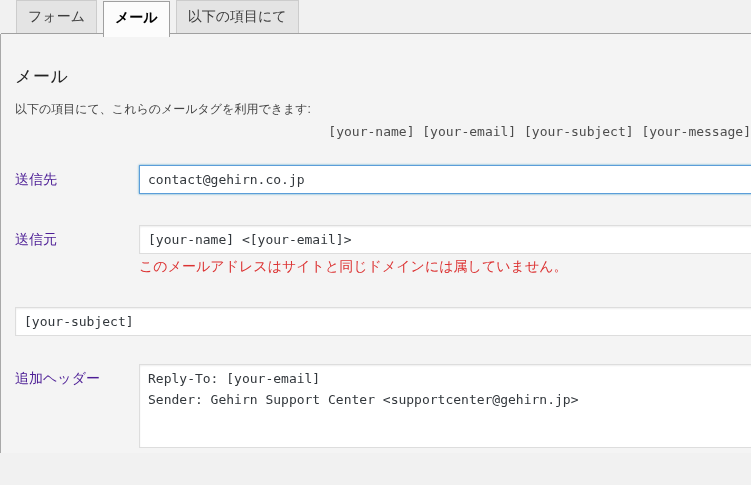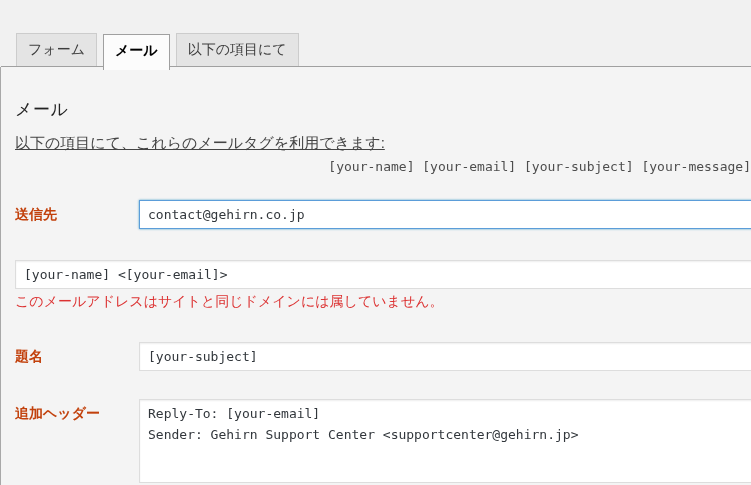--- a/index.html
+++ b/index.html
@@ -2,21 +2,21 @@
 <html><head>
 <meta charset="utf-8">
 <style>
   * { margin: 0; padding: 0; box-sizing: border-box; }
   html, body {
     width: 751px; height: 485px; overflow: hidden;
     background: #f1f1f1;
     font-family: "Liberation Sans", "DejaVu Sans", sans-serif;
     -webkit-font-smoothing: antialiased;
   }
-  .editor { margin-top: 33px; }
+  .editor { }
   ul.tabs {
     list-style: none;
     display: flex;
     align-items: flex-end;
     margin-left: 1px;
     padding-left: 15px;
     border-bottom: 1px solid #a0a0a0;
   }
   li.tab {
     display: block;
@@ -46,41 +46,40 @@
   }
   .panel h2 {
     margin-top: 22px;
     font-size: 17px;
     font-weight: 400;
     color: #222;
     letter-spacing: 0.5px;
   }
   .desc {
     margin-top: 13px;
-    font-size: 15px;
+    font-size: 12px;
     color: #444;
-    text-decoration: underline;
   }
   .tags {
     margin: 6px 0 0 5px;
     font-family: "DejaVu Sans Mono", "Liberation Mono", monospace;
     font-size: 13px;
     color: #4d4d4d;
     text-align: right;
   }
   .rows { margin: 26px -2px 0 0; }
   .row { display: flex; align-items: flex-start; }
   .row.mb-31 { margin-bottom: 31px; }
   .row.mb-28 { margin-bottom: 28px; }
   .row-label {
     flex: 0 0 124px;
     padding-top: 6px;
     font-size: 14px;
-    font-weight: bold;
-    color: #c2410c;
+    font-weight: normal;
+    color: #4c1d95;
   }
   .row-field { flex: 1; min-width: 0; }
   .text-input {
     display: block;
     width: 100%;
     height: 29px;
     padding: 3px 8px;
     background: #fff;
     border: 1px solid #ddd;
     border-radius: 0;
@@ -139,28 +138,28 @@
     <div class="rows">
 
       <div class="row mb-31">
         <div class="row-label">送信先</div>
         <div class="row-field">
           <input type="text" class="text-input focused" value="contact@gehirn.co.jp" style="">
         </div>
       </div>
 
       <div class="row mb-31">
+        <div class="row-label">送信元</div>
         <div class="row-field">
           <input type="text" class="text-input" value="[your-name] &lt;[your-email]&gt;" style="">
           <div class="warning">このメールアドレスはサイトと同じドメインには属していません。</div>
         </div>
       </div>
 
       <div class="row mb-28">
-        <div class="row-label">題名</div>
         <div class="row-field">
           <input type="text" class="text-input" value="[your-subject]" style="">
         </div>
       </div>
 
       <div class="row">
         <div class="row-label">追加ヘッダー</div>
         <div class="row-field">
           <textarea class="headers-input" spellcheck="false" style="">Reply-To: [your-email]
 Sender: Gehirn Support Center &lt;supportcenter@gehirn.jp&gt;</textarea>

